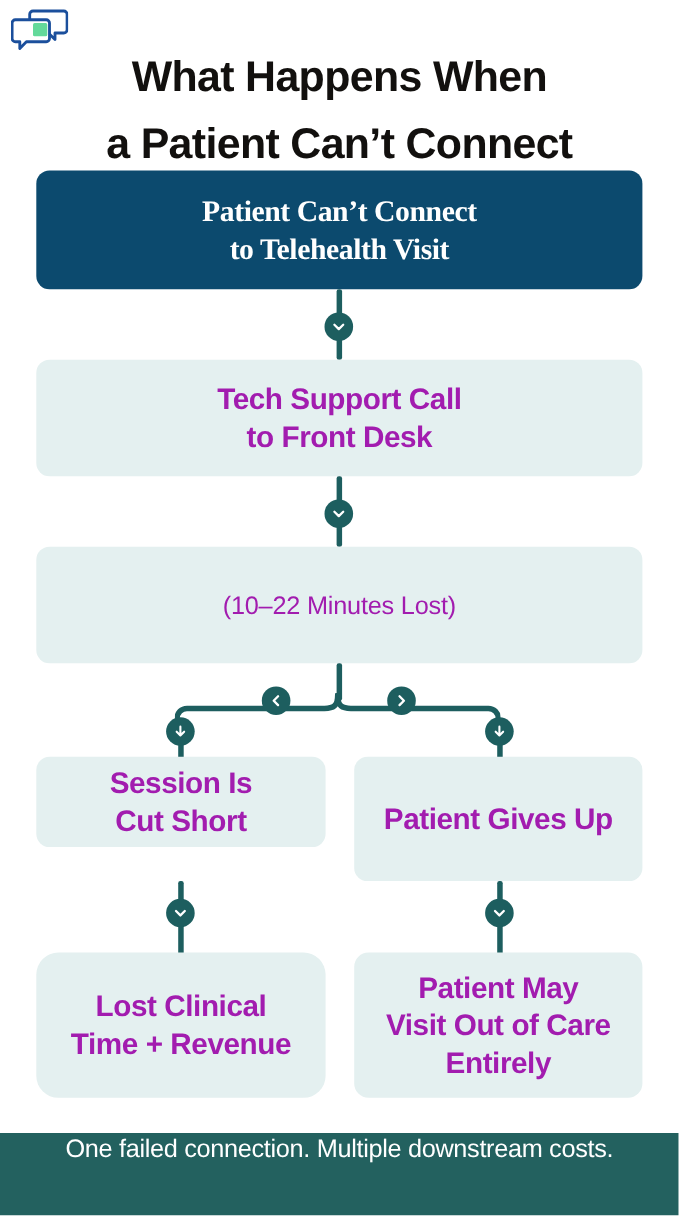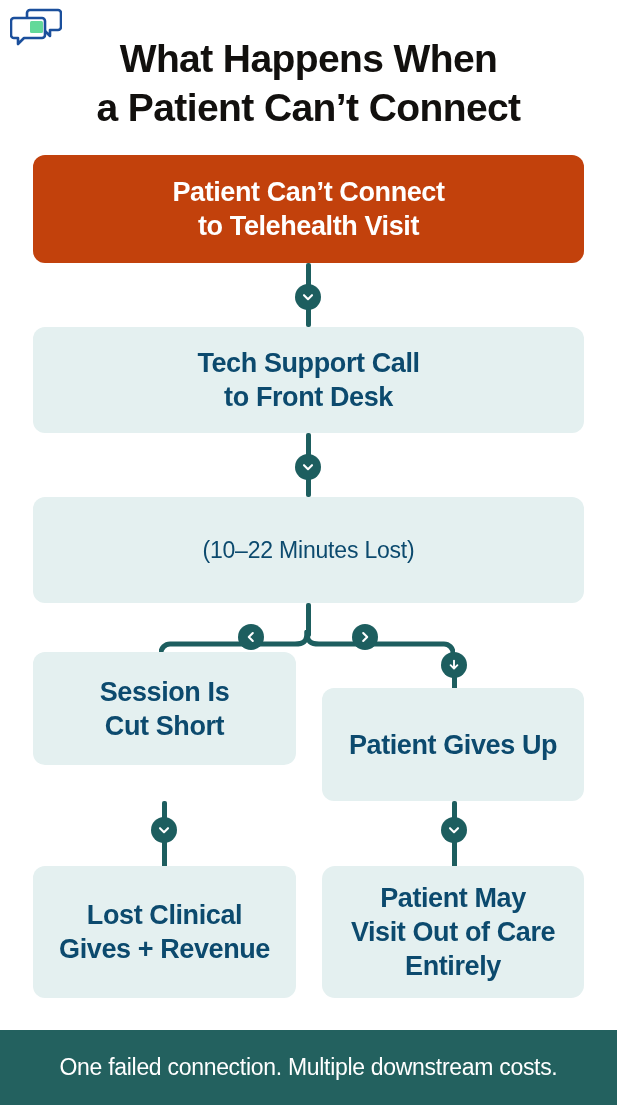--- a/index.html
+++ b/index.html
@@ -34,21 +34,21 @@
     left: 0;
     top: 34px;
     width: 617px;
     text-align: center;
     font-size: 39px;
     line-height: 49px;
     font-weight: bold;
     letter-spacing: -0.6px;
     color: #12100e;
   }
-  .title-line { display: block; white-space: nowrap; }
+  .title-line { display: block; white-space: nowrap; margin-top: 12px; }
 
   
   .node {
     position: absolute;
     border-radius: 12px;
     display: flex;
     flex-direction: column;
     align-items: center;
     justify-content: center;
     text-align: center;
@@ -60,34 +60,35 @@
     font-weight: bold;
     letter-spacing: -0.4px;
   }
   .node .sub {
     font-size: 23px;
     line-height: 33px;
     font-weight: normal;
     letter-spacing: -0.2px;
   }
   .node.dark {
-    background: #c2410c;
+    background: #0c4a6e;
     color: #ffffff;
+    font-family: Liberation Serif, serif;
   }
   .node.light {
     background: #e4f0f0;
-    color: #0c4a6e;
+    color: #a21caf;
   }
 
   #node-1 { left: 33px;  top: 155px; width: 551px; height: 108px; }
   #node-2 { left: 33px;  top: 327px; width: 551px; height: 106px; }
   #node-3 { left: 33px;  top: 497px; width: 551px; height: 106px; }
-  #node-4 { left: 33px;  top: 652px; width: 263px; height: 113px; }
+  #node-4 { left: 33px;  top: 688px; width: 263px; height: 82px; }
   #node-5 { left: 322px; top: 688px; width: 262px; height: 113px; }
-  #node-6 { left: 33px;  top: 866px; width: 263px; height: 132px; }
+  #node-6 { left: 33px;  top: 866px; width: 263px; height: 132px; border-radius: 20px; }
   #node-7 { left: 322px; top: 866px; width: 262px; height: 132px; border-radius: 13px; }
 
   
   .vline {
     position: absolute;
     width: 5px;
     background: #1d5e5f;
     border-radius: 2px;
   }
   #vline-1 { left: 306px; top: 263px; height: 64px; }
@@ -130,21 +131,20 @@
 
   
   .footer {
     position: absolute;
     left: 0;
     top: 1030px;
     width: 617px;
     height: 75px;
     background: #23615f;
     display: flex;
-    align-items: center;
     justify-content: center;
   }
   .footer-text {
     color: #ffffff;
     font-size: 23px;
     line-height: 29px;
     font-weight: normal;
     letter-spacing: -0.3px;
     white-space: nowrap;
   }
@@ -248,21 +248,21 @@
       </svg>
   </div>
   <div class="badge" id="badge-8">
     <svg width="14" height="14" viewBox="0 0 14 14">
         <path d="M3 5.2 L7 9.2 L11 5.2" fill="none" stroke="#ffffff" stroke-width="2.1" stroke-linecap="round" stroke-linejoin="round"></path>
       </svg>
   </div>
 
   <div class="node light" id="node-6">
     <span class="headline">Lost Clinical</span>
-    <span class="headline">Gives + Revenue</span>
+    <span class="headline">Time + Revenue</span>
   </div>
   <div class="node light" id="node-7">
     <span class="headline">Patient May</span>
     <span class="headline">Visit Out of Care</span>
     <span class="headline">Entirely</span>
   </div>
 
   <div class="footer">
     <span class="footer-text">One failed connection. Multiple downstream costs.</span>
   </div>

